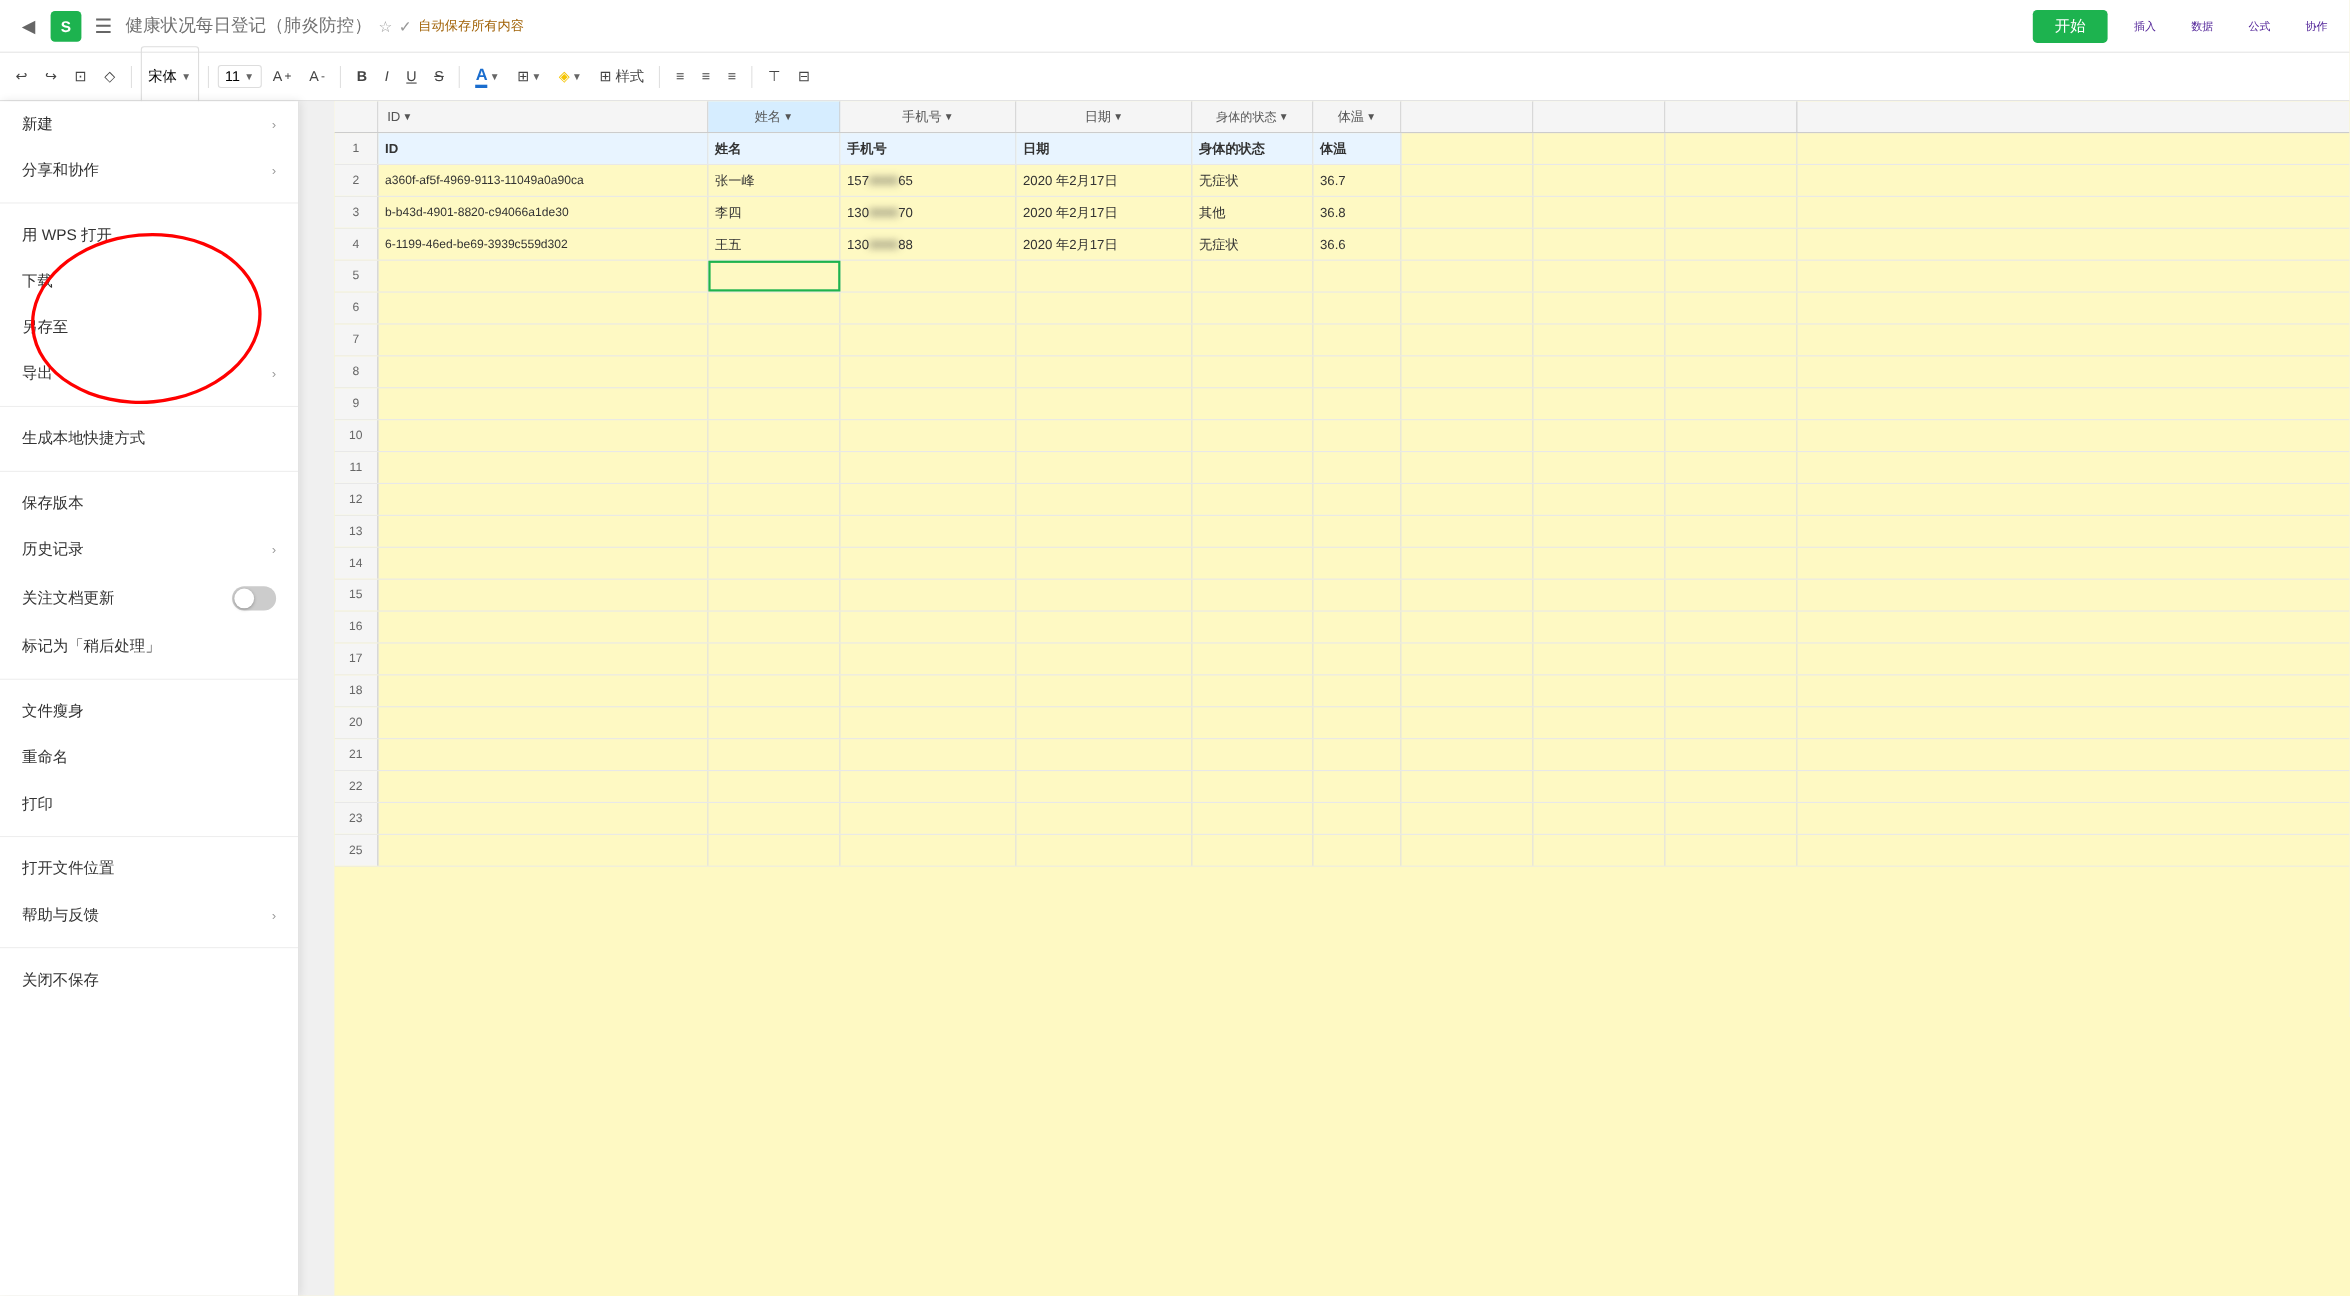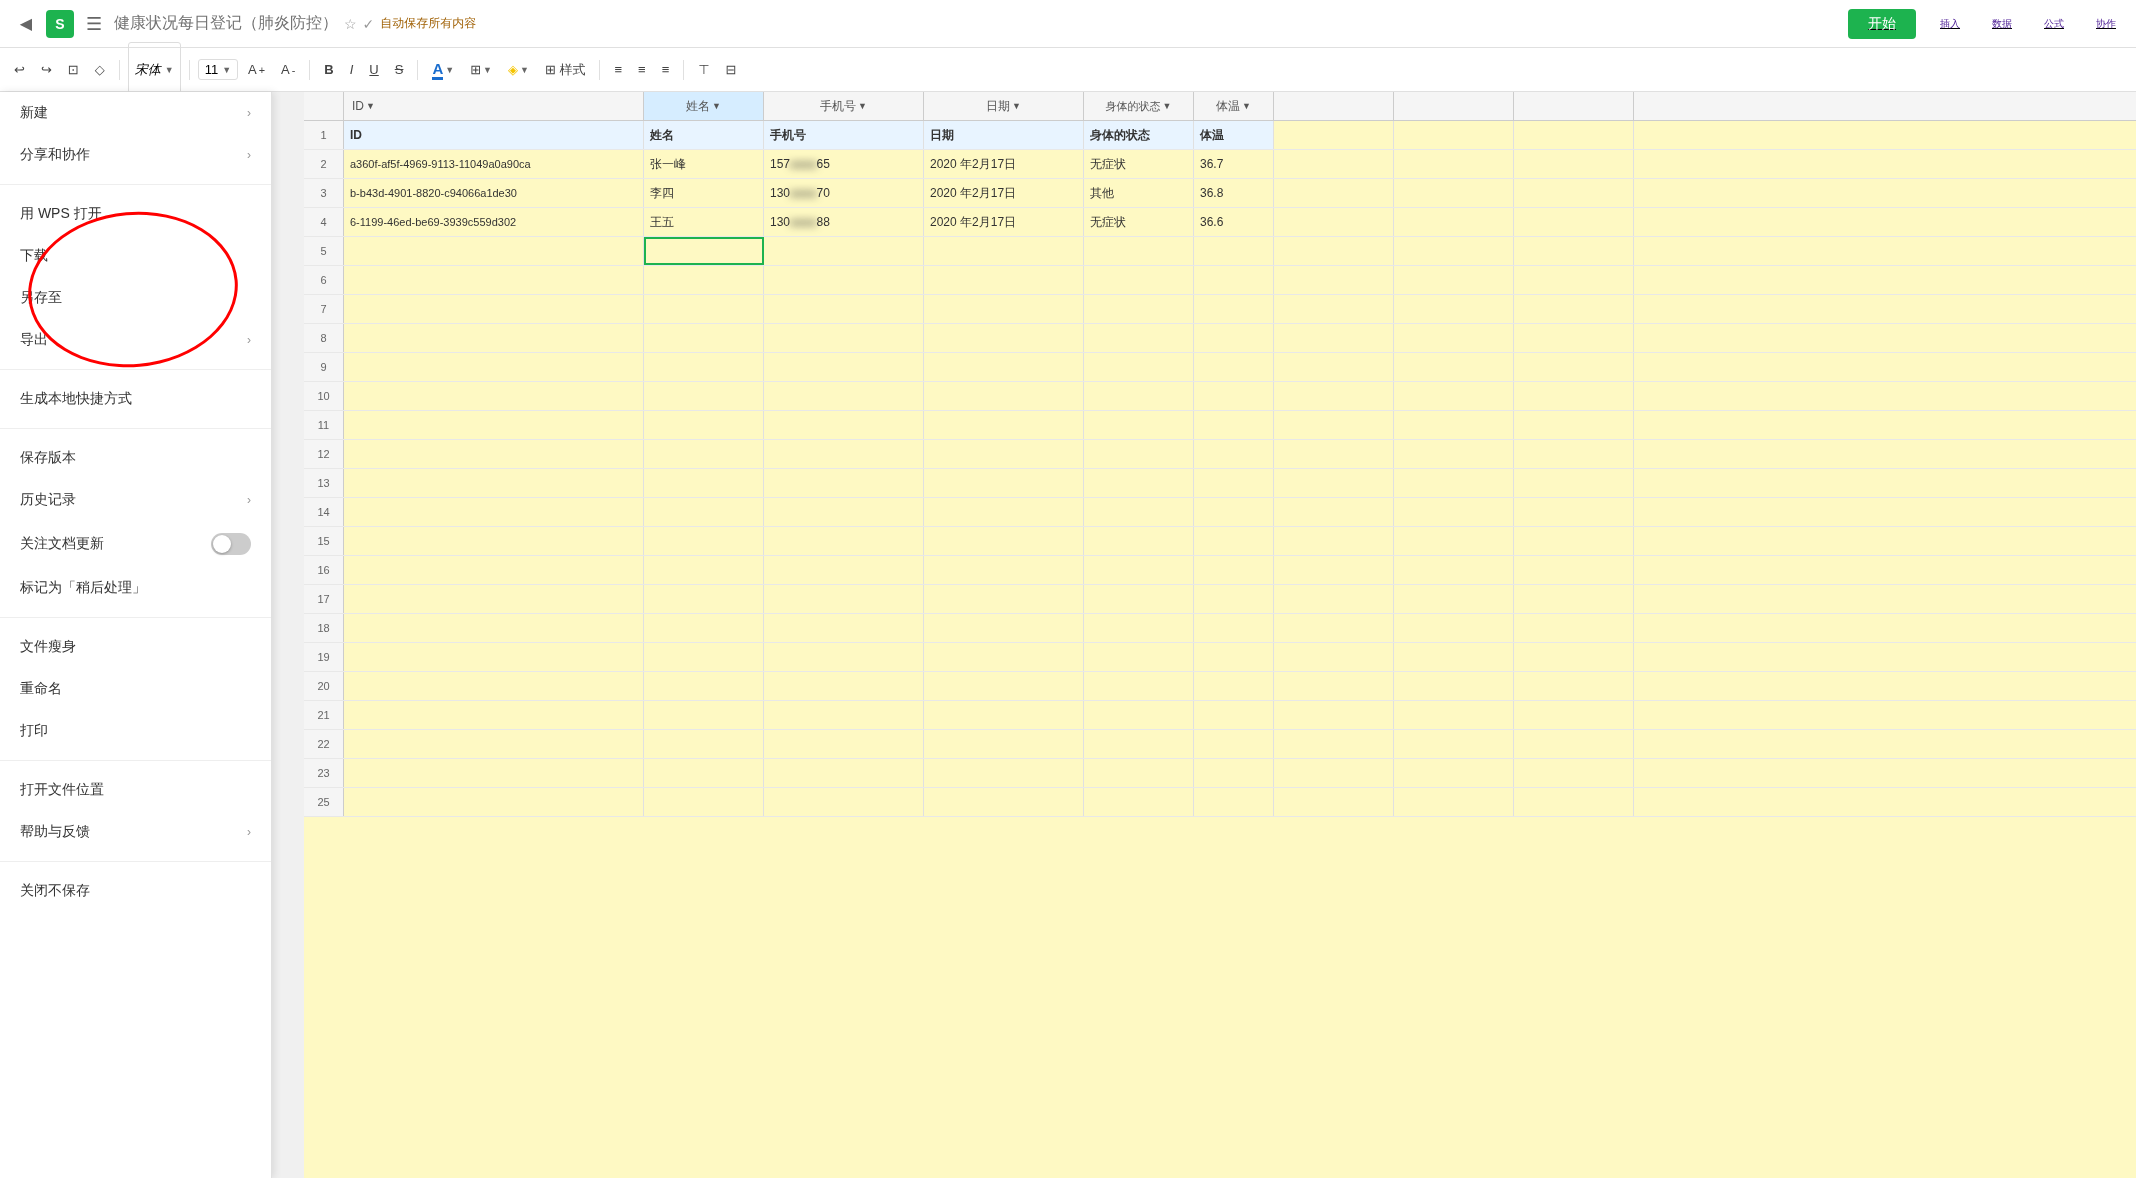--- a/index.html
+++ b/index.html
@@ -16,37 +16,37 @@
       gap: 8px;
     }
     .top-bar-left { display: flex; align-items: center; gap: 6px; flex: 1; }
     .top-bar-nav { display: flex; align-items: center; gap: 4px; }
     .nav-btn { width: 28px; height: 28px; display: flex; align-items: center; justify-content: center; border-radius: 4px; cursor: pointer; color: #666; font-size: 16px; }
     .menu-btn { width: 32px; height: 32px; display: flex; align-items: center; justify-content: center; cursor: pointer; }
     .wps-logo { width: 28px; height: 28px; background: #1db34f; border-radius: 4px; display: flex; align-items: center; justify-content: center; color: white; font-weight: bold; font-size: 14px; }
     .doc-title { font-size: 16px; font-weight: 500; color: #737373; }
     .title-icons { display: flex; gap: 6px; color: #999; font-size: 14px; align-items: center; }
     .auto-save { font-size: 12px; color: #a16207; }
-    .top-bar-right { display: flex; align-items: center; gap: 16px; text-decoration: underline; }
+    .top-bar-right { display: flex; align-items: center; gap: 16px; }
     .kaishi-btn { background: #1db34f; color: white; padding: 6px 20px; border-radius: 4px; font-size: 14px; cursor: pointer; }
     .top-menu-item { font-size: 10px; color: #4c1d95; cursor: pointer; padding: 4px 8px; }
 
     
     .toolbar {
       height: 44px;
       background: #fff;
       display: flex;
       align-items: center;
       padding: 0 8px;
       border-bottom: 1px solid #e0e0e0;
       gap: 4px;
     }
     .toolbar-btn { padding: 3px 6px; border-radius: 3px; cursor: pointer; color: #444; font-size: 13px; display: flex; align-items: center; gap: 2px; }
     .toolbar-sep { width: 1px; height: 20px; background: #e0e0e0; margin: 0 4px; }
-    .font-selector { display: flex; align-items: center; border: 1px solid #ddd; border-radius: 3px; padding: 18px 6px; font-size: 13px; gap: 4px; cursor: pointer; font-style: italic; }
+    .font-selector { display: flex; align-items: center; border: 1px solid #ddd; border-radius: 3px; padding: 18px 6px; font-size: 13px; gap: 4px; cursor: pointer; }
     .font-size-selector { display: flex; align-items: center; border: 1px solid #ddd; border-radius: 3px; padding: 2px 6px; font-size: 13px; gap: 4px; cursor: pointer; }
     .tb-A { color: #1a6dce; font-size: 15px; font-weight: bold; border-bottom: 3px solid #1a6dce; }
     .tb-fill { color: #f5c400; }
     .toolbar-icon-group { display: flex; align-items: center; gap: 2px; }
     .chevron-small { font-size: 9px; color: #666; }
 
     
     .main-container { display: flex; height: calc(100vh - 92px); position: relative; gap: 32px; }
 
     
@@ -561,32 +561,20 @@
           <div class="cell cell-c"></div>
           <div class="cell cell-d"></div>
           <div class="cell cell-e"></div>
           <div class="cell cell-f"></div>
           <div class="cell cell-g"></div>
           <div class="cell cell-h"></div>
           <div class="cell cell-i"></div>
           <div class="cell cell-j"></div>
         </div>
       <div class="sheet-row">
-          <div class="row-num">19</div>
-          <div class="cell cell-b"></div>
-          <div class="cell cell-c"></div>
-          <div class="cell cell-d"></div>
-          <div class="cell cell-e"></div>
-          <div class="cell cell-f"></div>
-          <div class="cell cell-g"></div>
-          <div class="cell cell-h"></div>
-          <div class="cell cell-i"></div>
-          <div class="cell cell-j"></div>
-        </div>
-      <div class="sheet-row">
           <div class="row-num">20</div>
           <div class="cell cell-b"></div>
           <div class="cell cell-c"></div>
           <div class="cell cell-d"></div>
           <div class="cell cell-e"></div>
           <div class="cell cell-f"></div>
           <div class="cell cell-g"></div>
           <div class="cell cell-h"></div>
           <div class="cell cell-i"></div>
           <div class="cell cell-j"></div>

